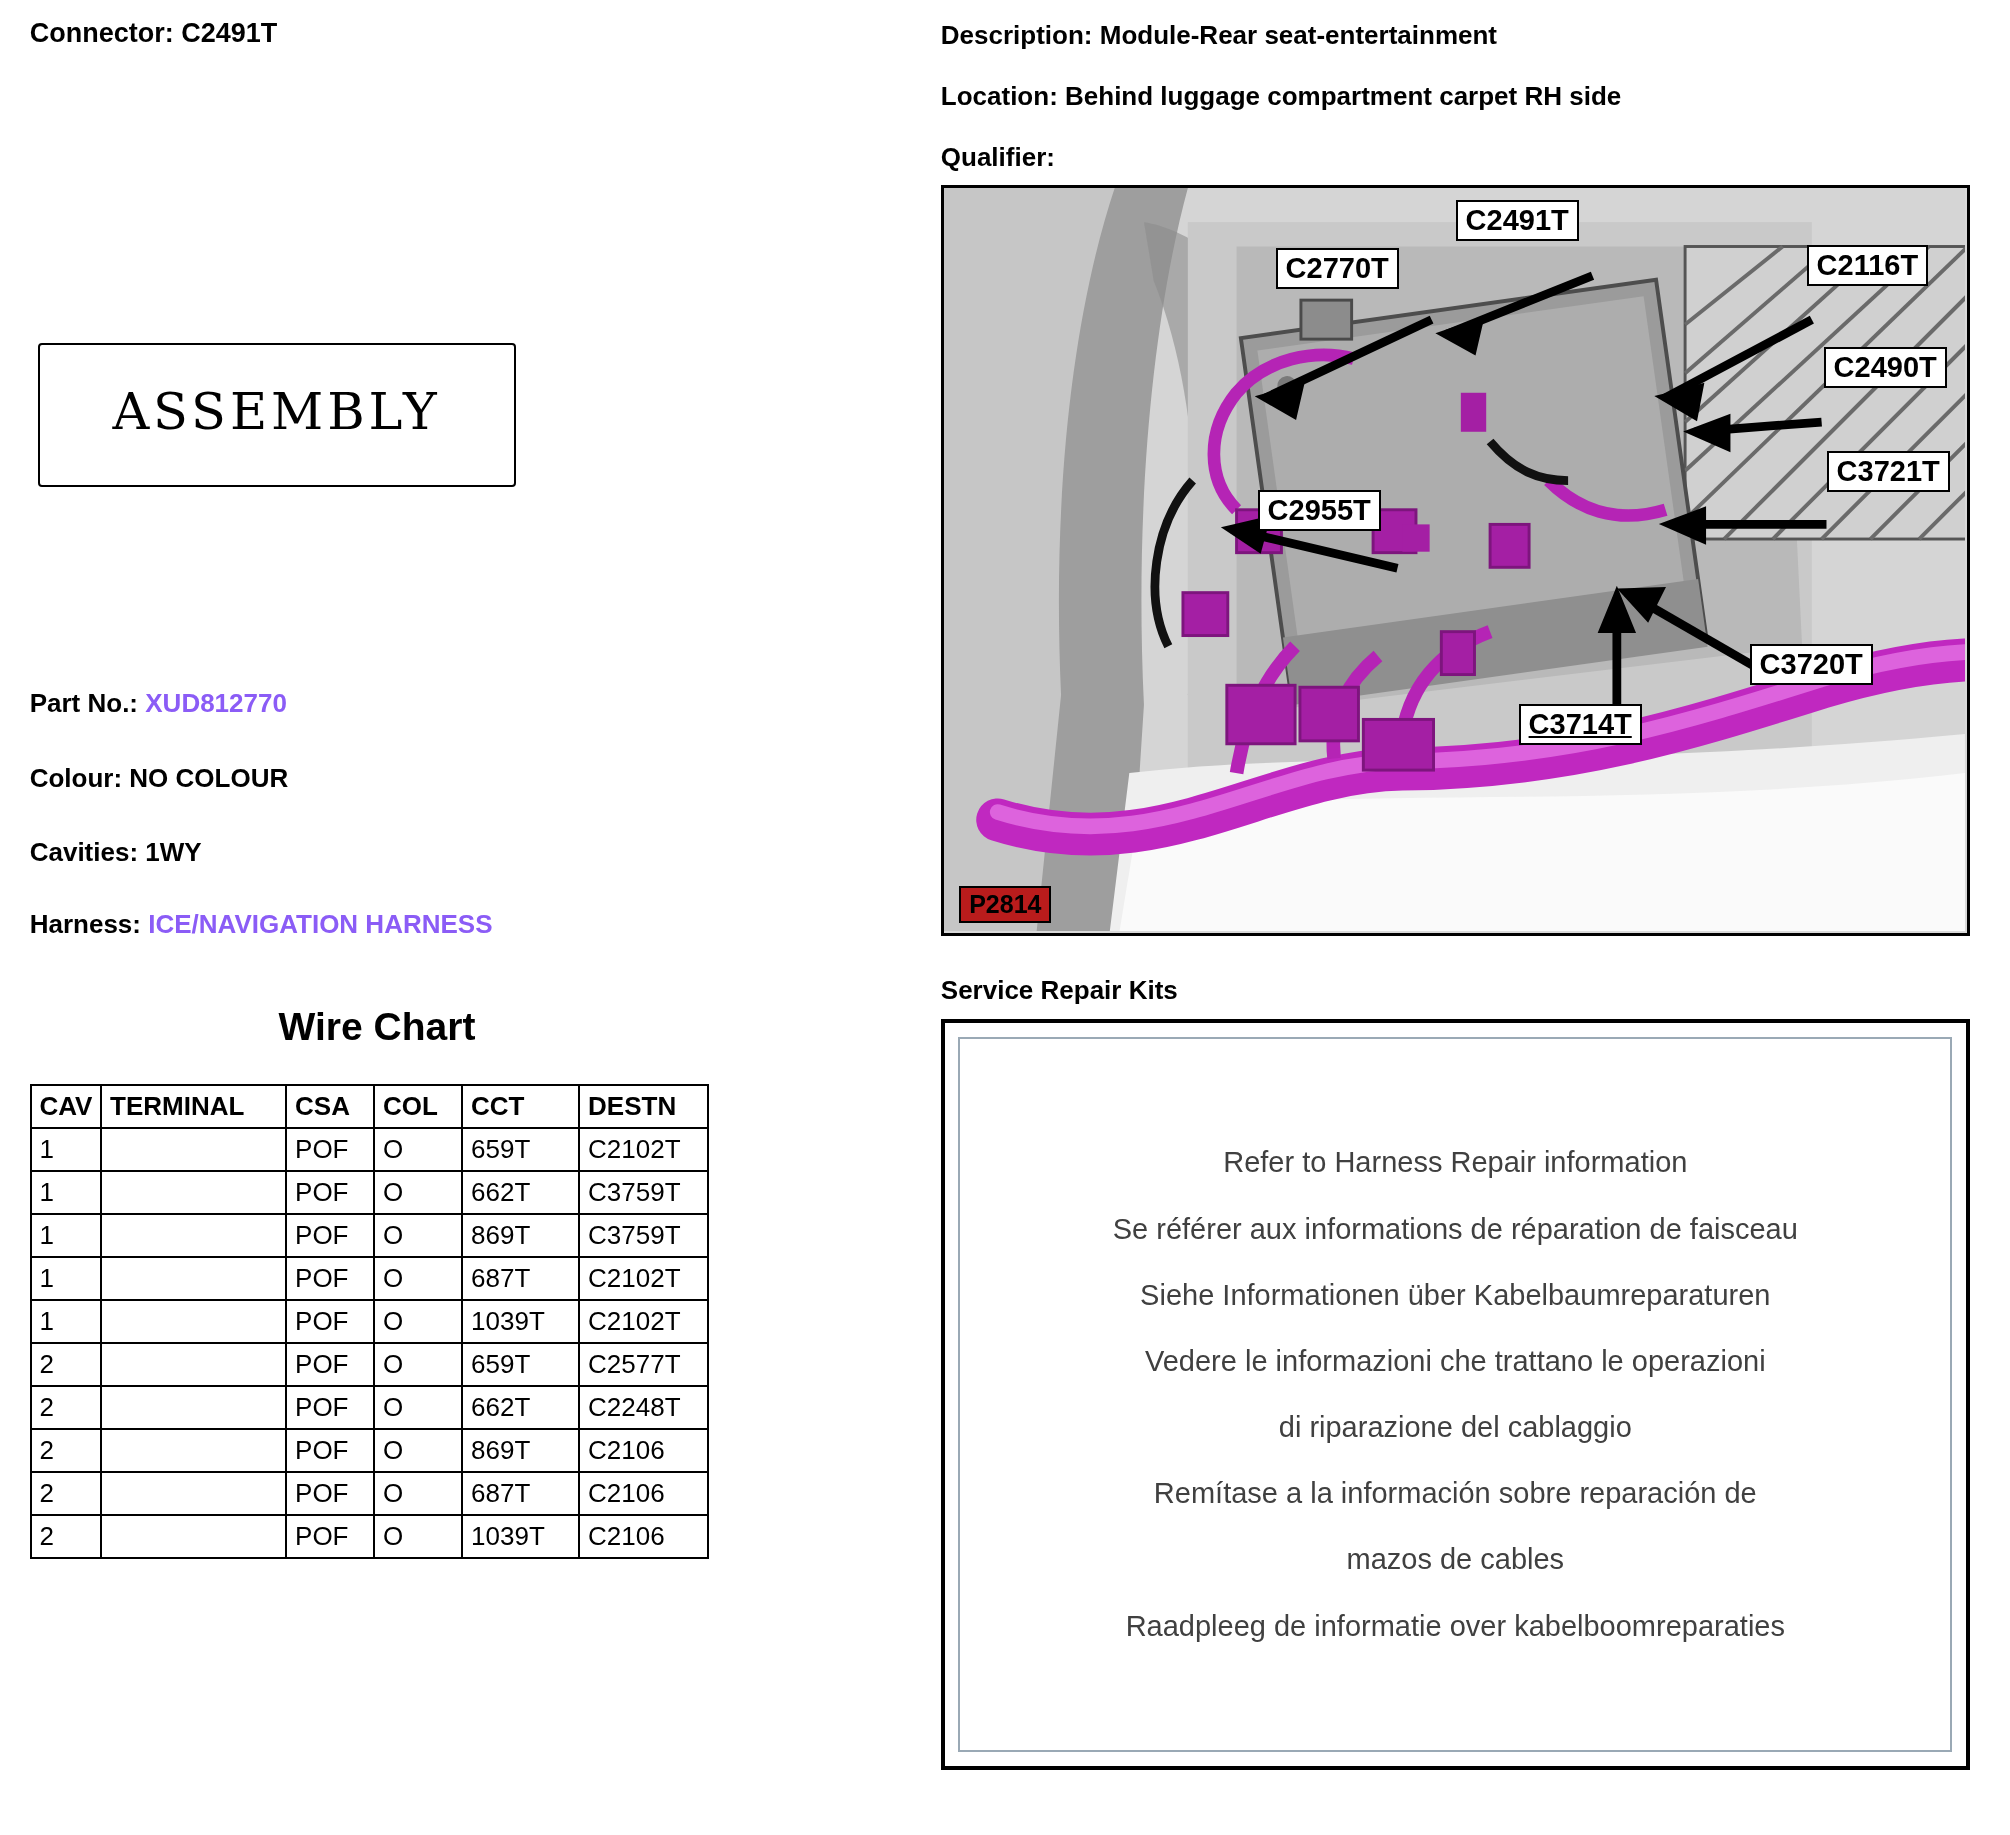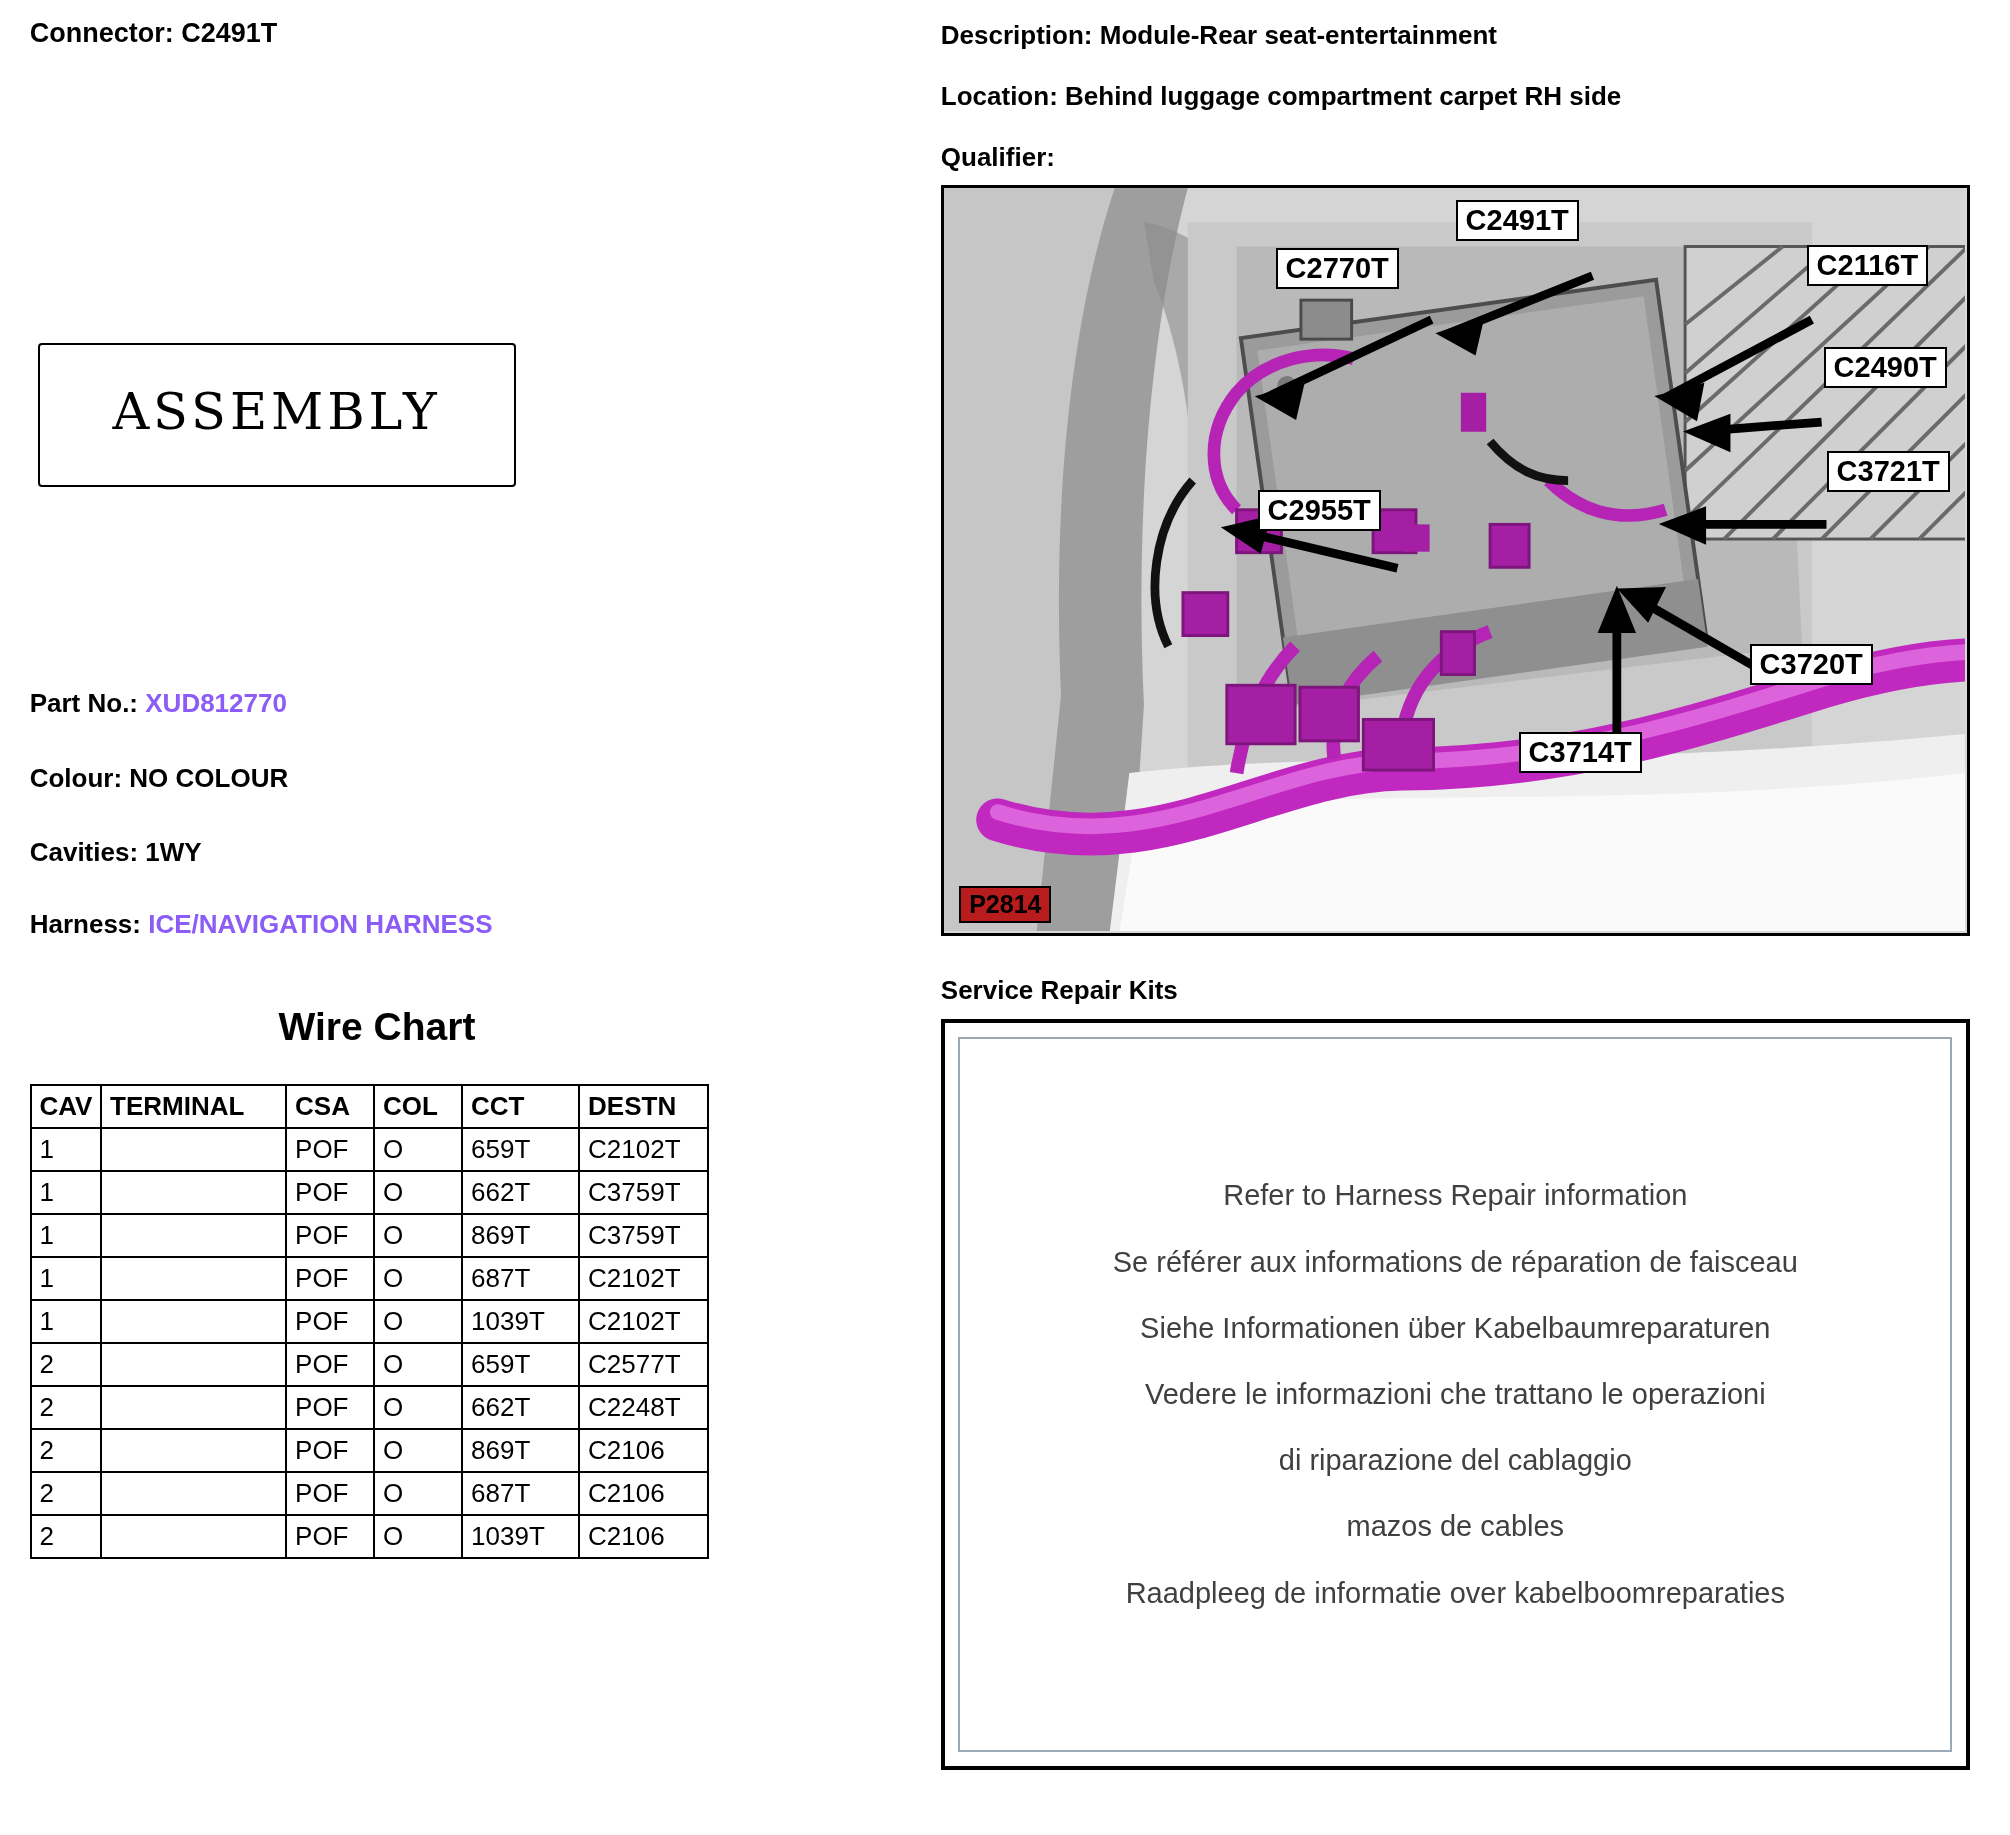--- a/index.html
+++ b/index.html
@@ -426,33 +426,34 @@
           </g>
         </svg>
 
         <div class="callout" style="left:512px;top:11.7px;">C2491T</div>
         <div class="callout" style="left:332px;top:60px;">C2770T</div>
         <div class="callout" style="left:863px;top:57px;">C2116T</div>
         <div class="callout" style="left:880px;top:159px;">C2490T</div>
         <div class="callout" style="left:883px;top:263px;">C3721T</div>
         <div class="callout" style="left:314px;top:302px;">C2955T</div>
         <div class="callout" style="left:806px;top:456px;">C3720T</div>
-        <div class="callout" style="left:575px;top:544px;">C3714T</div>
+        <div class="callout" style="left:575px;top:516px;text-decoration:underline;">C3714T</div>
 
         <div class="p-tag">P2814</div>
       </div>
     </div>
 
     <div class="srk-title">Service Repair Kits</div>
     <div class="srk-box">
       <div class="srk-inner">
         <div class="srk-line">Refer to Harness Repair information</div>
         <div class="srk-line">Se référer aux informations de réparation de faisceau</div>
         <div class="srk-line">Siehe Informationen über Kabelbaumreparaturen</div>
         <div class="srk-line">Vedere le informazioni che trattano le operazioni</div>
         <div class="srk-line">di riparazione del cablaggio</div>
+        <div class="srk-line">Remítase a la información sobre reparación de</div>
         <div class="srk-line">mazos de cables</div>
         <div class="srk-line">Raadpleeg de informatie over kabelboomreparaties</div>
       </div>
     </div>
   </div>
 </div>
 
 
 </body></html>

